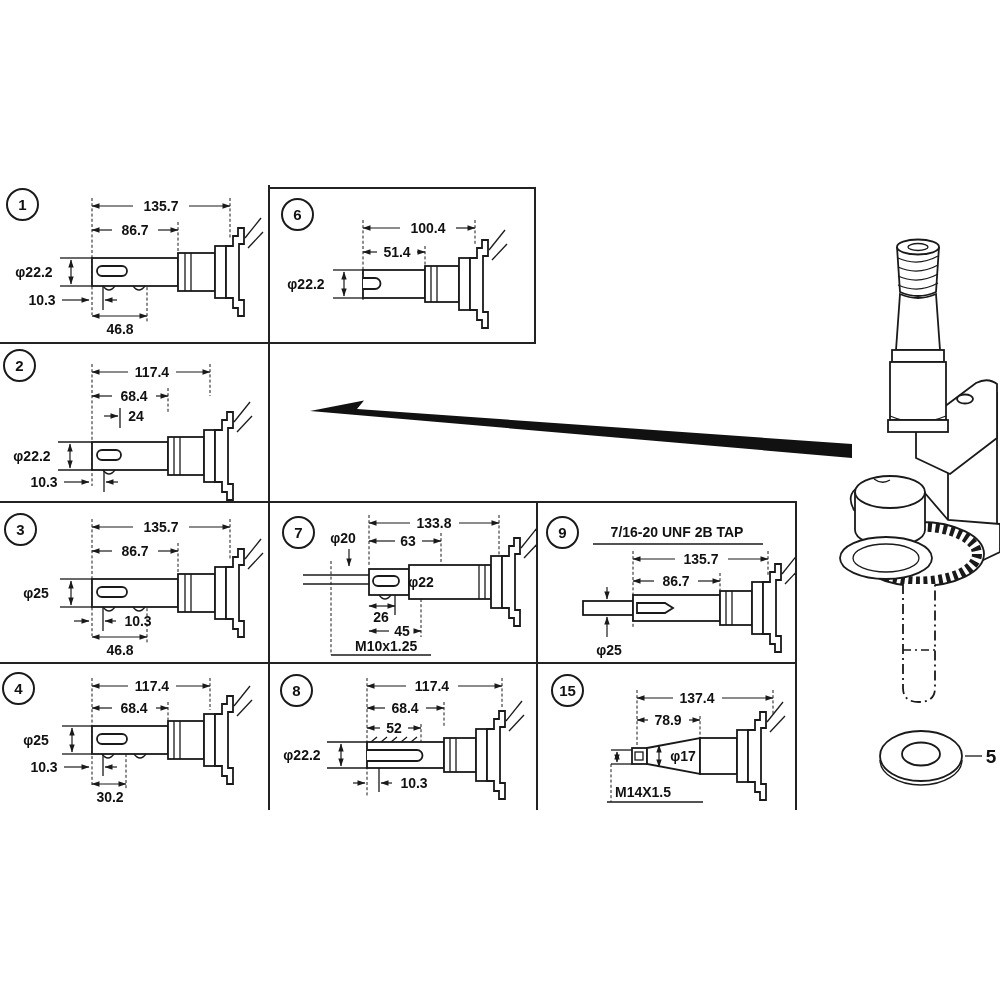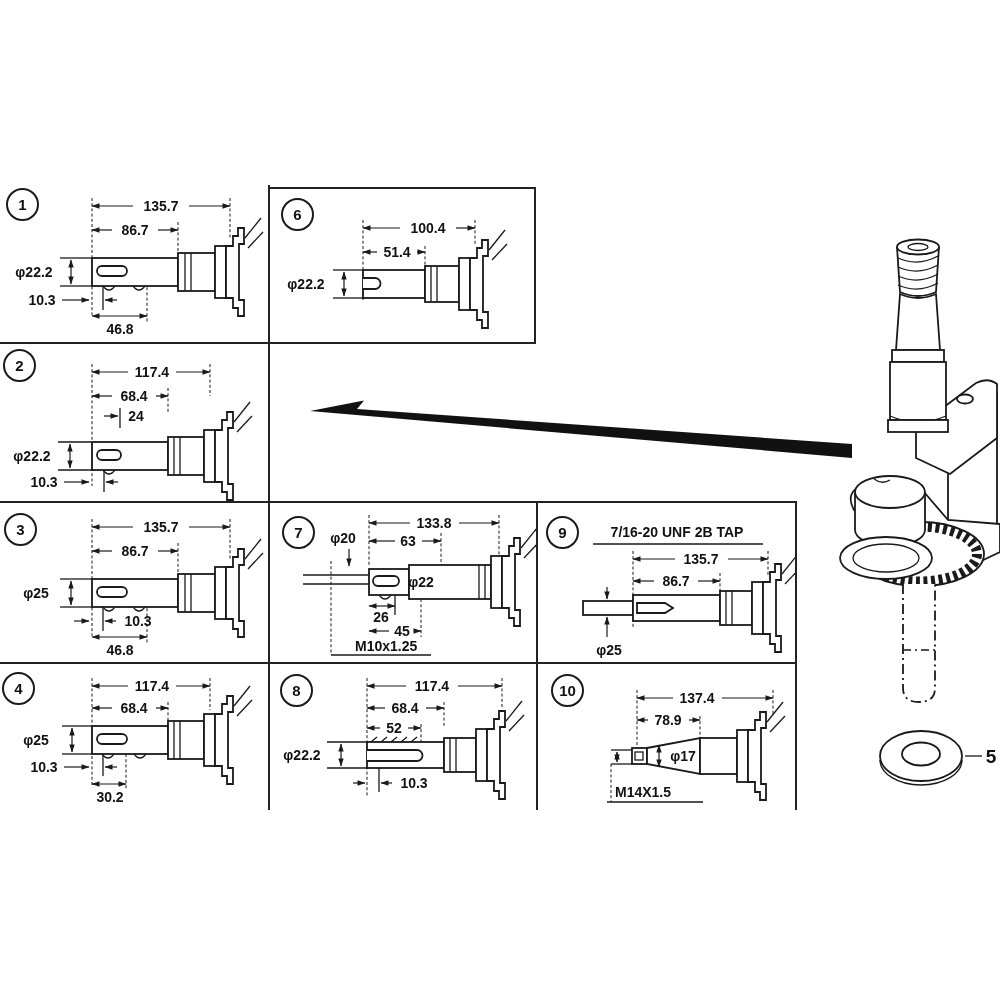--- a/index.html
+++ b/index.html
@@ -344,21 +344,21 @@
         <text x="33" y="96">φ22.2</text>
         <line class="d" x1="84" y1="119" x2="96" y2="119" marker-end="url(#ar)"></line>
         <line class="n" x1="110" y1="104" x2="110" y2="128"></line>
         <line class="d" x1="123" y1="119" x2="112" y2="119" marker-end="url(#ar)"></line>
         <text x="145" y="124">10.3</text>
       </g>
     </svg>
   </div>
 
   <div class="panel" style="left:537px;top:664px;width:258px;height:146px">
-    <div class="badge" style="left:14px;top:10px">10</div>
+    <div class="badge" style="left:14px;top:10px">15</div>
     <svg width="258" height="146" viewBox="0 0 258 146">
       <g>
         <line class="e" x1="100" y1="26" x2="100" y2="82"></line>
         <line class="e" x1="236" y1="26" x2="236" y2="52"></line>
         <line class="e" x1="163" y1="52" x2="163" y2="74"></line>
         <line class="e" x1="74" y1="100" x2="74" y2="138"></line>
       </g>
       <g>
         <line class="n" x1="74" y1="86" x2="95" y2="86"></line>
         <line class="n" x1="74" y1="100" x2="95" y2="100"></line>

